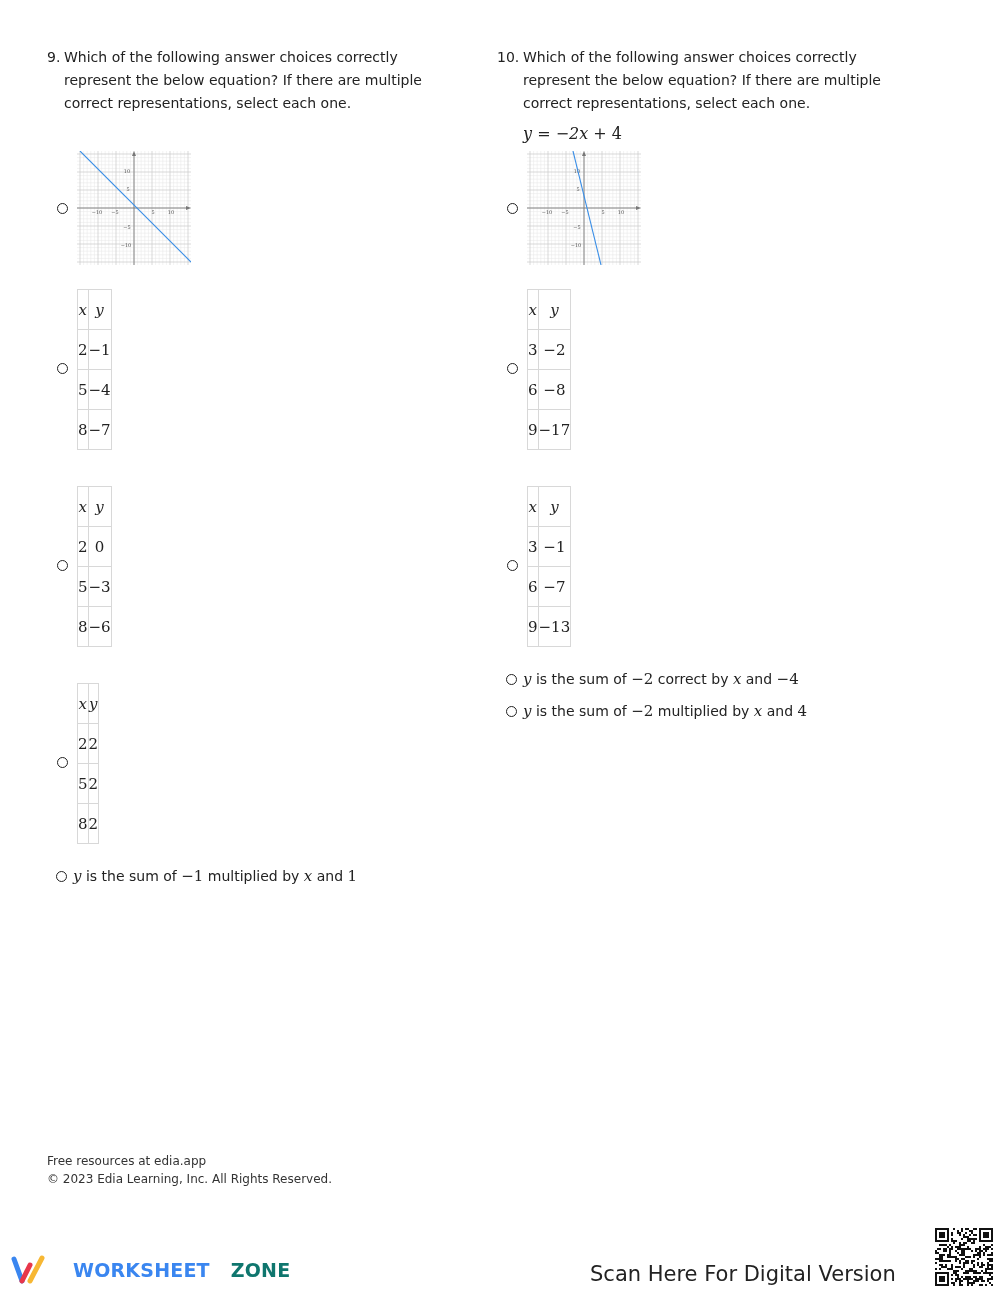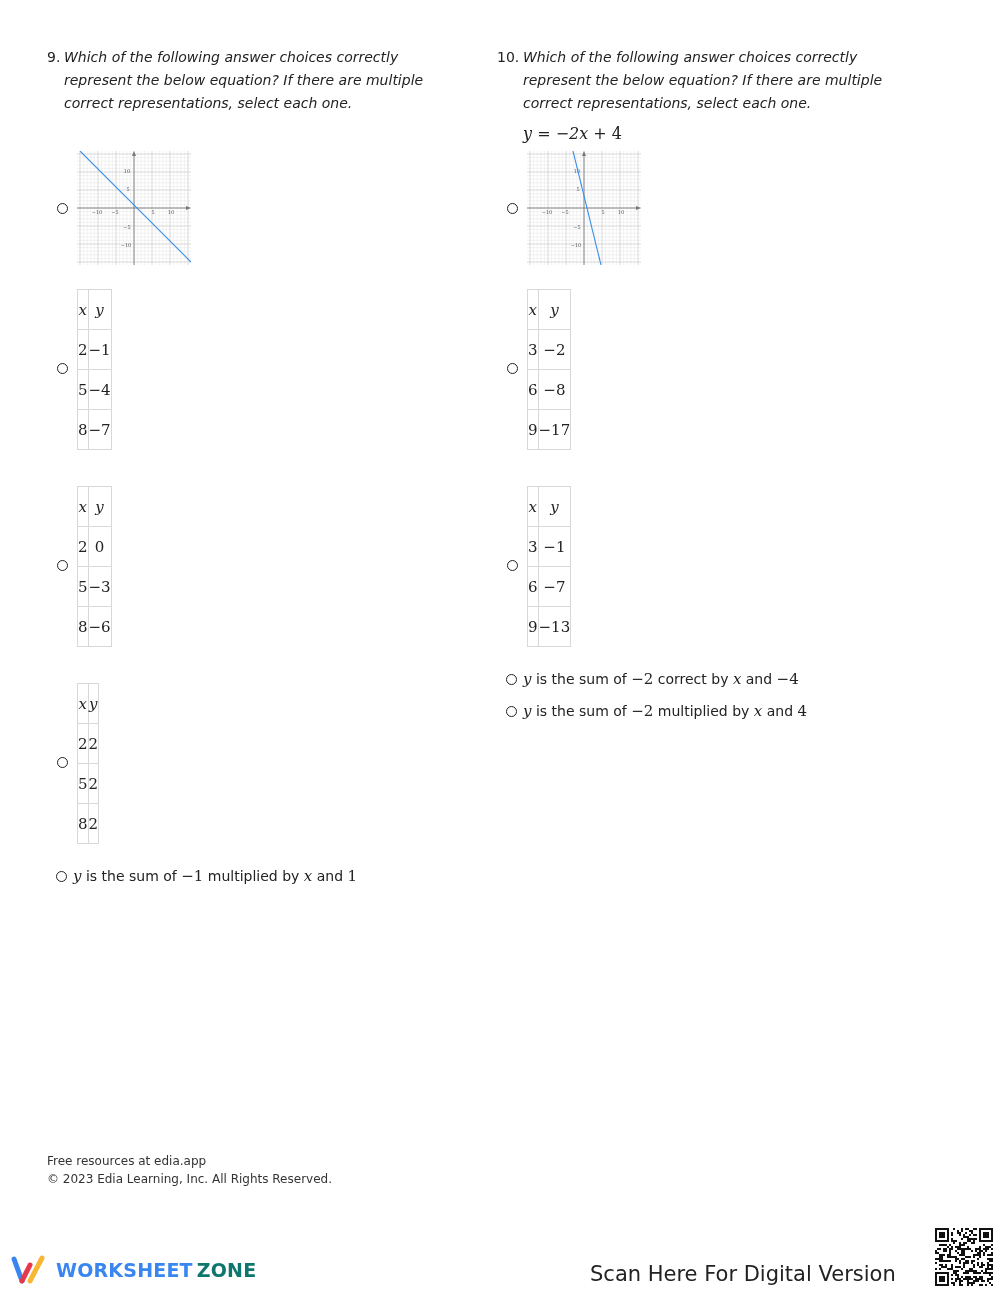--- a/index.html
+++ b/index.html
@@ -5,38 +5,38 @@
   html, body { margin: 0; padding: 0; background: #fff; }
   body { width: 1000px; height: 1294px; position: relative; overflow: hidden;
          font-family: "DejaVu Sans", sans-serif; color: #222; }
   .col { position: absolute; top: 46px; width: 400px; }
   .col.left { left: 47px; }
   .col.right { left: 497px; }
   .qtext { font-size: 14px; line-height: 23px; display: flex; }
   .qnum { flex: 0 0 auto; }
   .qnum.n9 { width: 17px; }
   .qnum.n10 { width: 26px; }
-  .qbody { flex: 1; font-style: italic; }
+  .qbody { flex: 1; }
   .eq { font-family: "DejaVu Serif", serif; font-size: 16px; margin: 9px 0 0 17px; height: 18px; font-style: italic; }
   .eq .up { font-style: normal; }
   .opt { position: absolute; left: 0; }
   .radio { position: absolute; width: 11px; height: 11px; border: 1.6px solid #222; border-radius: 50%; box-sizing: border-box; }
   .graph { position: absolute; left: 30px; width: 114px; height: 114px; }
   table.xy { position: absolute; left: 30px; border-collapse: collapse; font-family: "DejaVu Serif", serif; font-size: 15px; }
   table.xy td { border: 1px solid #d8d8d8; height: 39px; text-align: center; padding: 0; }
   table.xy td.cx { width: 37px; }
   table.xy td.cy { width: 48px; }
   table.xy.narrow td.cy { width: 36px; }
   table.xy tr.hdr td { font-style: italic; }
   .stmt { position: absolute; left: 0; font-size: 14px; line-height: 20px; display: flex; align-items: center; white-space: nowrap; }
   .stmt .radio { position: relative; margin-right: 6px; }
   .m { font-family: "DejaVu Serif", serif; font-size: 15px; }
   .mi { font-family: "DejaVu Serif", serif; font-style: italic; font-size: 15px; }
   .footer-lines { position: absolute; left: 47px; top: 1152px; font-size: 12px; line-height: 18px; color: #333; }
-  .logo { position: absolute; left: 10px; top: 1255px; display: flex; align-items: center; }
+  .logo { position: absolute; left: 10px; top: 1255px; display: flex; align-items: center; gap: 17px; }
   .logo-text { font-family: "DejaVu Sans", sans-serif; font-weight: bold; font-size: 19px; margin-left: 8px; letter-spacing: 0.2px; }
   .scan { position: absolute; left: 590px; top: 1262px; font-size: 21px; color: #222; }
   .qr { position: absolute; left: 935px; top: 1228px; width: 58px; height: 58px; }
 </style>
 </head>
 <body>
 
 <div class="col left">
   <div class="qtext">
     <span class="qnum n9">9.</span>

